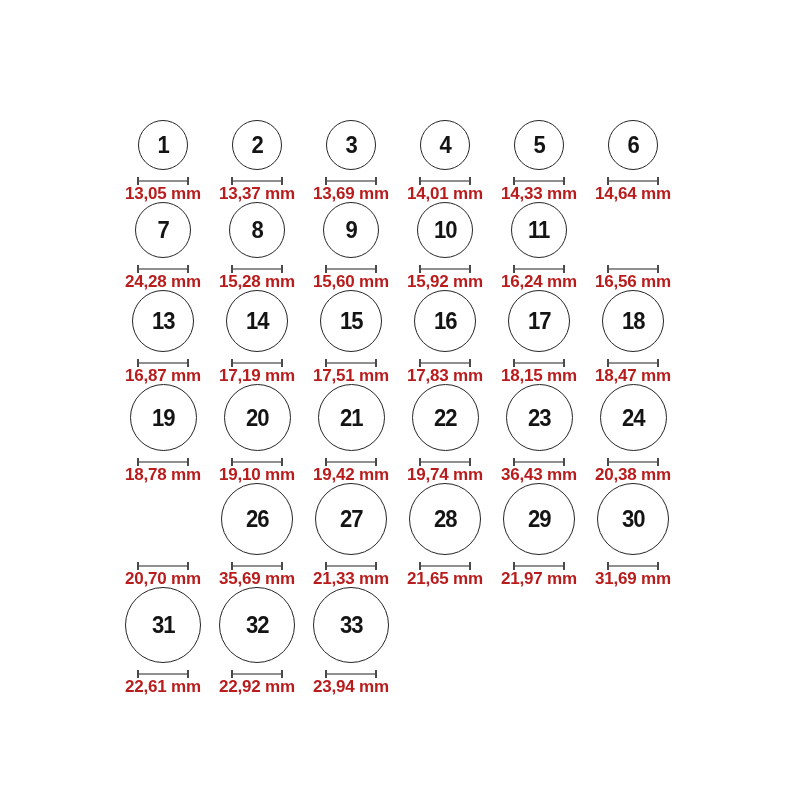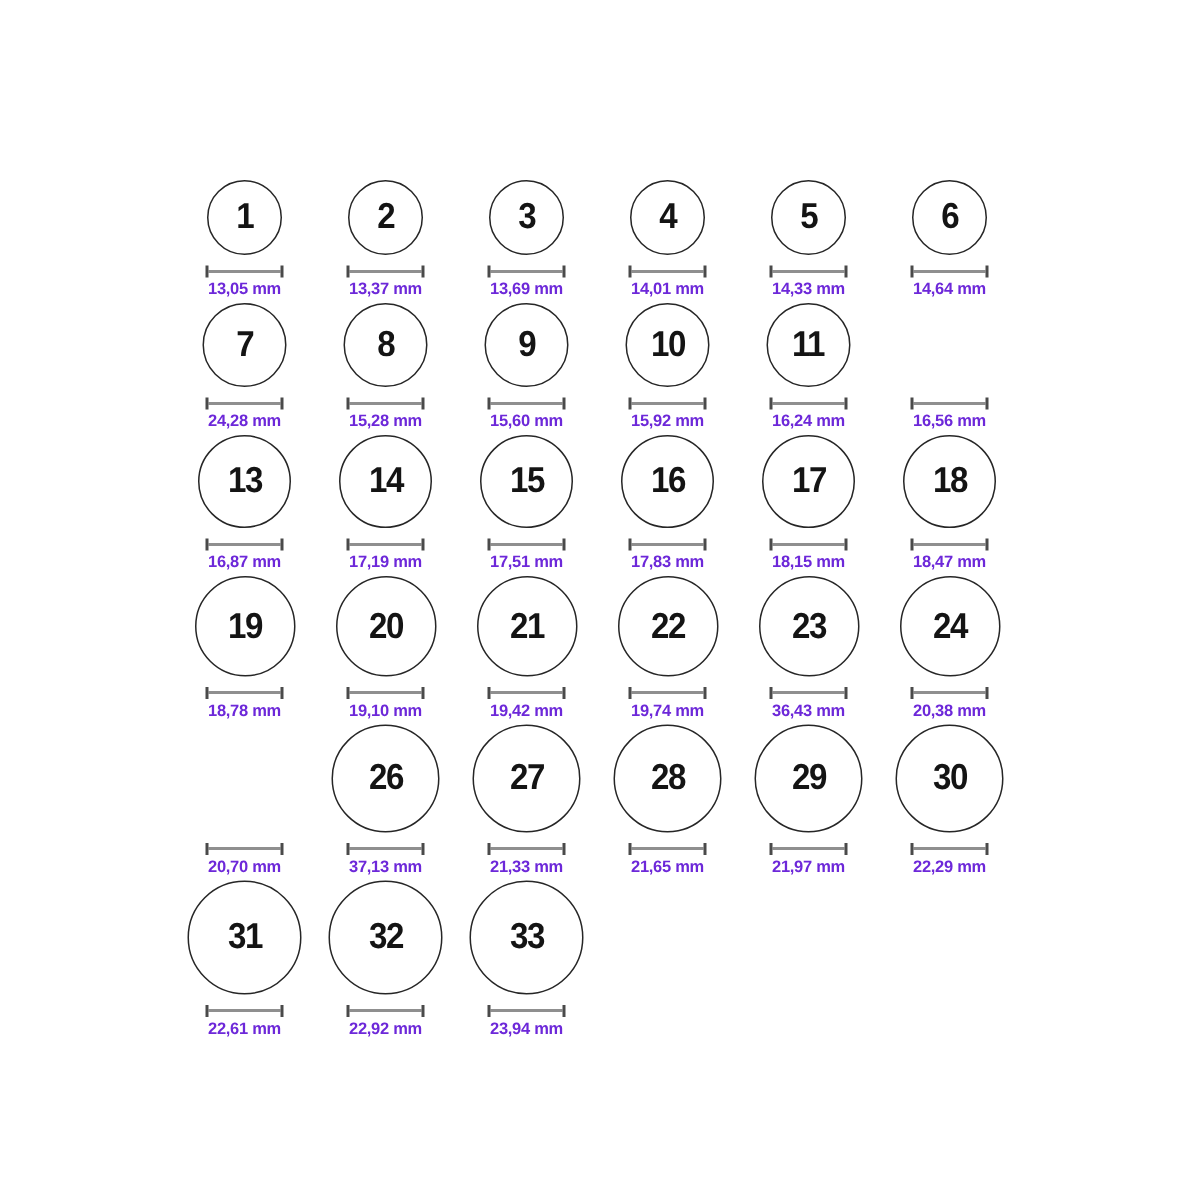--- a/index.html
+++ b/index.html
@@ -25,21 +25,21 @@
     font-weight:700;font-size:24px;letter-spacing:-1px;color:#141414;
     line-height:1;transform:scaleX(.92);
   }
   .bar{
     width:52px;height:8px;box-sizing:border-box;
     border-left:2px solid #4a4a4a;border-right:2px solid #4a4a4a;
     background:linear-gradient(#ffffff00 0,#ffffff00 3px,#8f8f8f 3px,#8f8f8f 5px,#ffffff00 5px);
     margin-bottom:2px;
   }
   .label{
-    font-size:11px;font-weight:700;color:#6d28d9;
+    font-size:17px;font-weight:700;color:#b91c1c;
     letter-spacing:-0.2px;line-height:13px;white-space:nowrap;
   }
 </style>
 </head>
 <body>
 
 <div class="chart" id="chart">
     <div class="row">
       <div class="cell">
         <div class="circle" style="width:50px;height:50px">
@@ -216,21 +216,21 @@
     <div class="row">
       <div class="cell">
         <div class="bar"></div>
         <div class="label">20,70 mm</div>
       </div>
       <div class="cell">
         <div class="circle" style="width:72px;height:72px">
           <span class="num">26</span>
         </div>
         <div class="bar"></div>
-        <div class="label">37,13 mm</div>
+        <div class="label">35,69 mm</div>
       </div>
       <div class="cell">
         <div class="circle" style="width:72px;height:72px">
           <span class="num">27</span>
         </div>
         <div class="bar"></div>
         <div class="label">21,33 mm</div>
       </div>
       <div class="cell">
         <div class="circle" style="width:72px;height:72px">
@@ -244,21 +244,21 @@
           <span class="num">29</span>
         </div>
         <div class="bar"></div>
         <div class="label">21,97 mm</div>
       </div>
       <div class="cell">
         <div class="circle" style="width:72px;height:72px">
           <span class="num">30</span>
         </div>
         <div class="bar"></div>
-        <div class="label">22,29 mm</div>
+        <div class="label">31,69 mm</div>
       </div>
     </div>
     <div class="row">
       <div class="cell">
         <div class="circle" style="width:76px;height:76px">
           <span class="num">31</span>
         </div>
         <div class="bar"></div>
         <div class="label">22,61 mm</div>
       </div>

